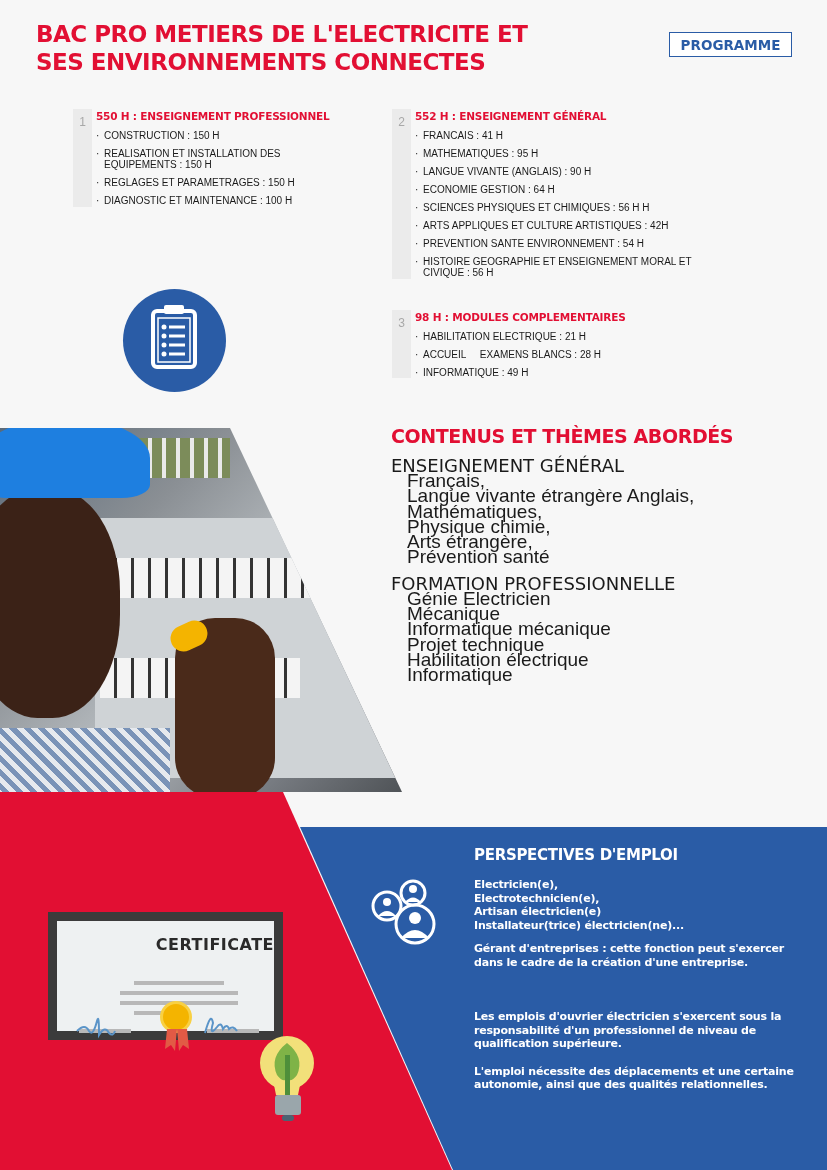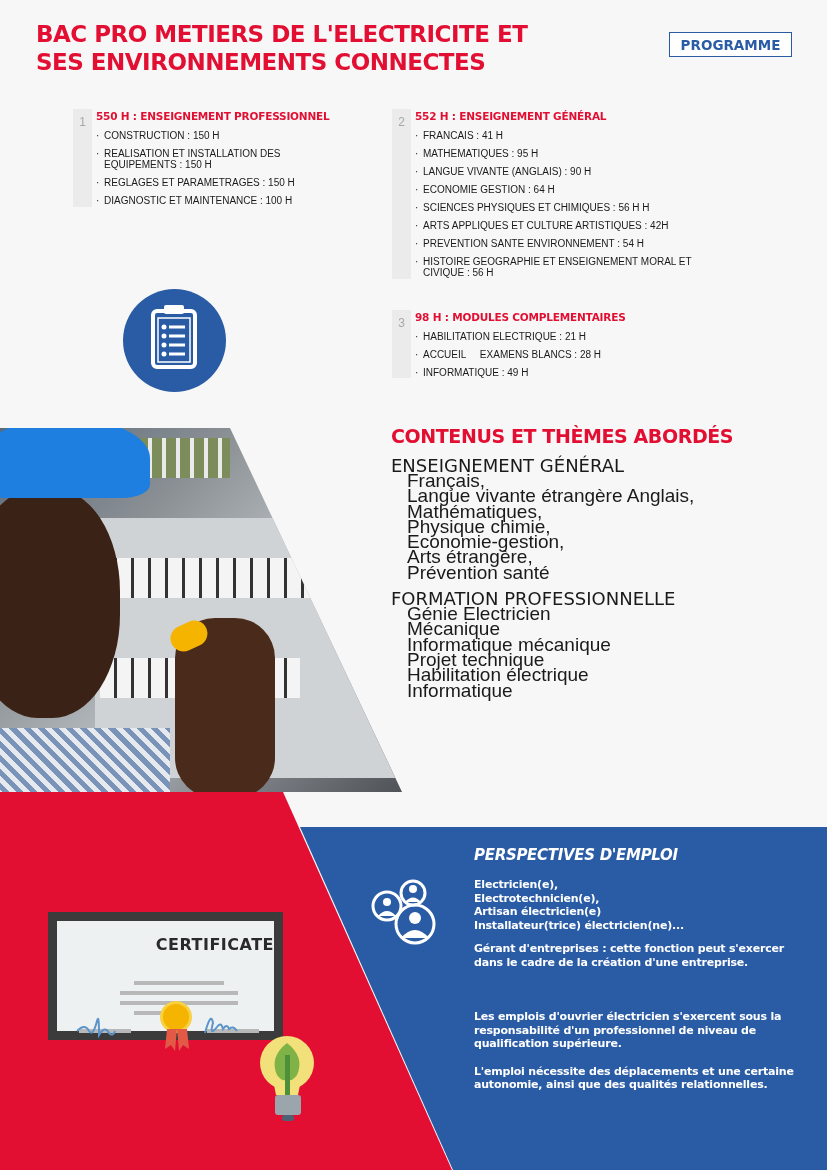--- a/index.html
+++ b/index.html
@@ -32,21 +32,21 @@
   .themes { position: absolute; left: 391px; top: 425px; }
   .themes .h { color: #e20f33; font-family: "DejaVu Sans", sans-serif; font-weight: bold; font-size: 19px; letter-spacing: -0.4px; }
   .themes .sub { font-family: "DejaVu Sans", sans-serif; font-weight: normal; font-size: 18px; margin-top: 11px; line-height: 15px; }
   .themes .item { font-size: 19px; line-height: 15.3px; margin-left: 16px; }
   .themes .sub2 { }
 
   .red-bg { position: absolute; left: 0; top: 792px; width: 827px; height: 378px; background: #e20f33; clip-path: polygon(0 0, 283px 0, 452px 378px, 0 378px); }
   .blue-bg { position: absolute; left: 0; top: 827px; width: 827px; height: 343px; background: #2a5ca6; clip-path: polygon(300px 0, 827px 0, 827px 343px, 453px 343px); }
 
   .persp { position: absolute; left: 474px; top: 846px; width: 320px; color: #fff; }
-  .persp .h { font-family: "DejaVu Sans", sans-serif; font-weight: bold; font-size: 15px; letter-spacing: -0.3px; font-style: italic; }
+  .persp .h { font-family: "DejaVu Sans", sans-serif; font-weight: bold; font-size: 15px; letter-spacing: -0.3px; }
   .persp p { font-family: "DejaVu Sans", sans-serif; font-weight: bold; font-size: 11px; line-height: 13.5px; letter-spacing: -0.2px; }
   .persp .jobs { margin-top: 14px; }
   .persp .p1 { margin-top: 10px; }
   .persp .p2 { margin-top: 41px; }
   .persp .p3 { margin-top: 14px; }
 
   .people { position: absolute; left: 370px; top: 876px; width: 80px; height: 70px; }
 
   .cert { position: absolute; left: 48px; top: 912px; width: 235px; height: 130px; }
   .cert .outer { position: absolute; left: 0; top: 0; width: 235px; height: 128px; background: #3b3b3b; }
@@ -138,21 +138,20 @@
   <div class="shirt"></div>
 </div>
 
 <div class="themes">
   <div class="h">CONTENUS ET THÈMES ABORDÉS</div>
   <div class="sub">ENSEIGNEMENT GÉNÉRAL</div>
   <div class="item">Français,</div>
   <div class="item">Langue vivante étrangère Anglais,</div>
   <div class="item">Mathématiques,</div>
   <div class="item">Physique chimie,</div>
-  <div class="item">Economie-gestion,</div>
   <div class="item">Arts étrangère,</div>
   <div class="item">Prévention santé</div>
   <div class="sub sub2">FORMATION PROFESSIONNELLE</div>
   <div class="item">Génie Electricien</div>
   <div class="item">Mécanique</div>
   <div class="item">Informatique mécanique</div>
   <div class="item">Projet technique</div>
   <div class="item">Habilitation électrique</div>
   <div class="item">Informatique</div>
 </div>

